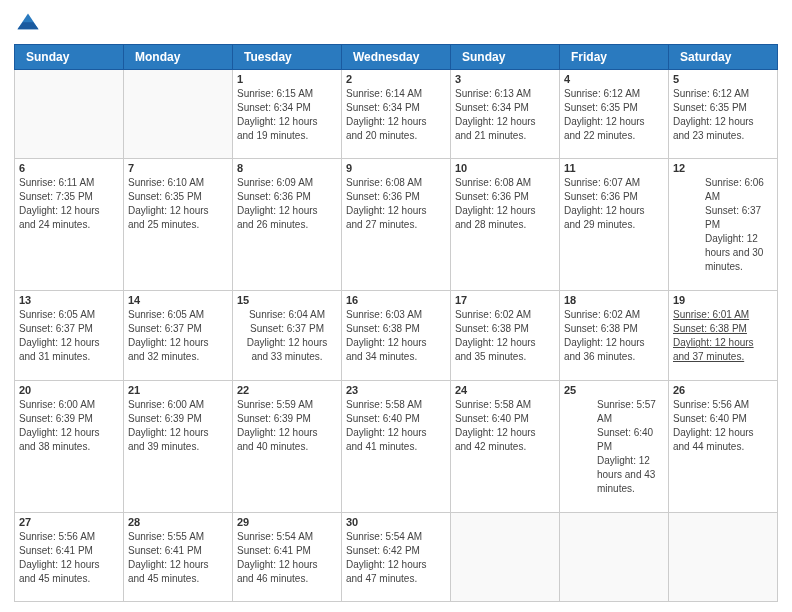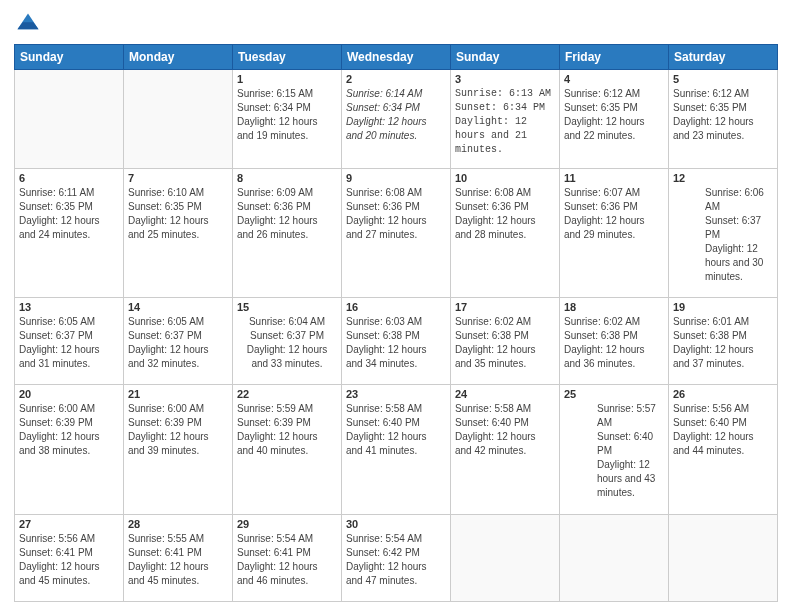--- a/index.html
+++ b/index.html
@@ -63,21 +63,21 @@
       flex: 1;
       border: 1px solid #ccc;
       border-collapse: collapse;
       width: 100%;
       table-layout: fixed;
     }
     .calendar th {
       background: #2a7abf;
       color: #fff;
       text-align: left;
-      padding: 5px 5px;
+      padding: 5px 11px;
       font-size: 12px;
       font-weight: bold;
       border: 1px solid #1a5a9f;
       margin-left: 36px;
     }
     .calendar td {
       border: 1px solid #ccc;
       vertical-align: top;
       padding: 3px 4px;
       font-size: 9.5px;
@@ -138,48 +138,48 @@
           <td class="empty"></td>
           <td class="empty"></td>
           <td>
             <span class="day-num">1</span>
             <div class="day-info" style="white-space: pre-line;">Sunrise: 6:15 AM
 Sunset: 6:34 PM
 Daylight: 12 hours and 19 minutes.</div>
           </td>
           <td>
             <span class="day-num">2</span>
-            <div class="day-info" style="white-space: pre-line; font-style: italic;">Sunrise: 6:14 AM
+            <div class="day-info" style="white-space: pre-line;">Sunrise: 6:14 AM
 Sunset: 6:34 PM
 Daylight: 12 hours and 20 minutes.</div>
           </td>
           <td>
             <span class="day-num">3</span>
-            <div class="day-info" style="white-space: pre-line; font-family: Liberation Mono, monospace;">Sunrise: 6:13 AM
+            <div class="day-info" style="white-space: pre-line;">Sunrise: 6:13 AM
 Sunset: 6:34 PM
 Daylight: 12 hours and 21 minutes.</div>
           </td>
           <td>
             <span class="day-num">4</span>
             <div class="day-info" style="white-space: pre-line;">Sunrise: 6:12 AM
 Sunset: 6:35 PM
 Daylight: 12 hours and 22 minutes.</div>
           </td>
           <td>
             <span class="day-num">5</span>
             <div class="day-info" style="white-space: pre-line;">Sunrise: 6:12 AM
 Sunset: 6:35 PM
 Daylight: 12 hours and 23 minutes.</div>
           </td>
         </tr>
         <tr>
           <td>
             <span class="day-num">6</span>
             <div class="day-info" style="white-space: pre-line;">Sunrise: 6:11 AM
-Sunset: 6:35 PM
+Sunset: 7:35 PM
 Daylight: 12 hours and 24 minutes.</div>
           </td>
           <td>
             <span class="day-num">7</span>
             <div class="day-info" style="white-space: pre-line;">Sunrise: 6:10 AM
 Sunset: 6:35 PM
 Daylight: 12 hours and 25 minutes.</div>
           </td>
           <td>
             <span class="day-num">8</span>
@@ -244,21 +244,21 @@
 Daylight: 12 hours and 35 minutes.</div>
           </td>
           <td>
             <span class="day-num">18</span>
             <div class="day-info" style="white-space: pre-line;">Sunrise: 6:02 AM
 Sunset: 6:38 PM
 Daylight: 12 hours and 36 minutes.</div>
           </td>
           <td>
             <span class="day-num">19</span>
-            <div class="day-info" style="white-space: pre-line;">Sunrise: 6:01 AM
+            <div class="day-info" style="white-space: pre-line; text-decoration: underline;">Sunrise: 6:01 AM
 Sunset: 6:38 PM
 Daylight: 12 hours and 37 minutes.</div>
           </td>
         </tr>
         <tr>
           <td>
             <span class="day-num">20</span>
             <div class="day-info" style="white-space: pre-line;">Sunrise: 6:00 AM
 Sunset: 6:39 PM
 Daylight: 12 hours and 38 minutes.</div>

